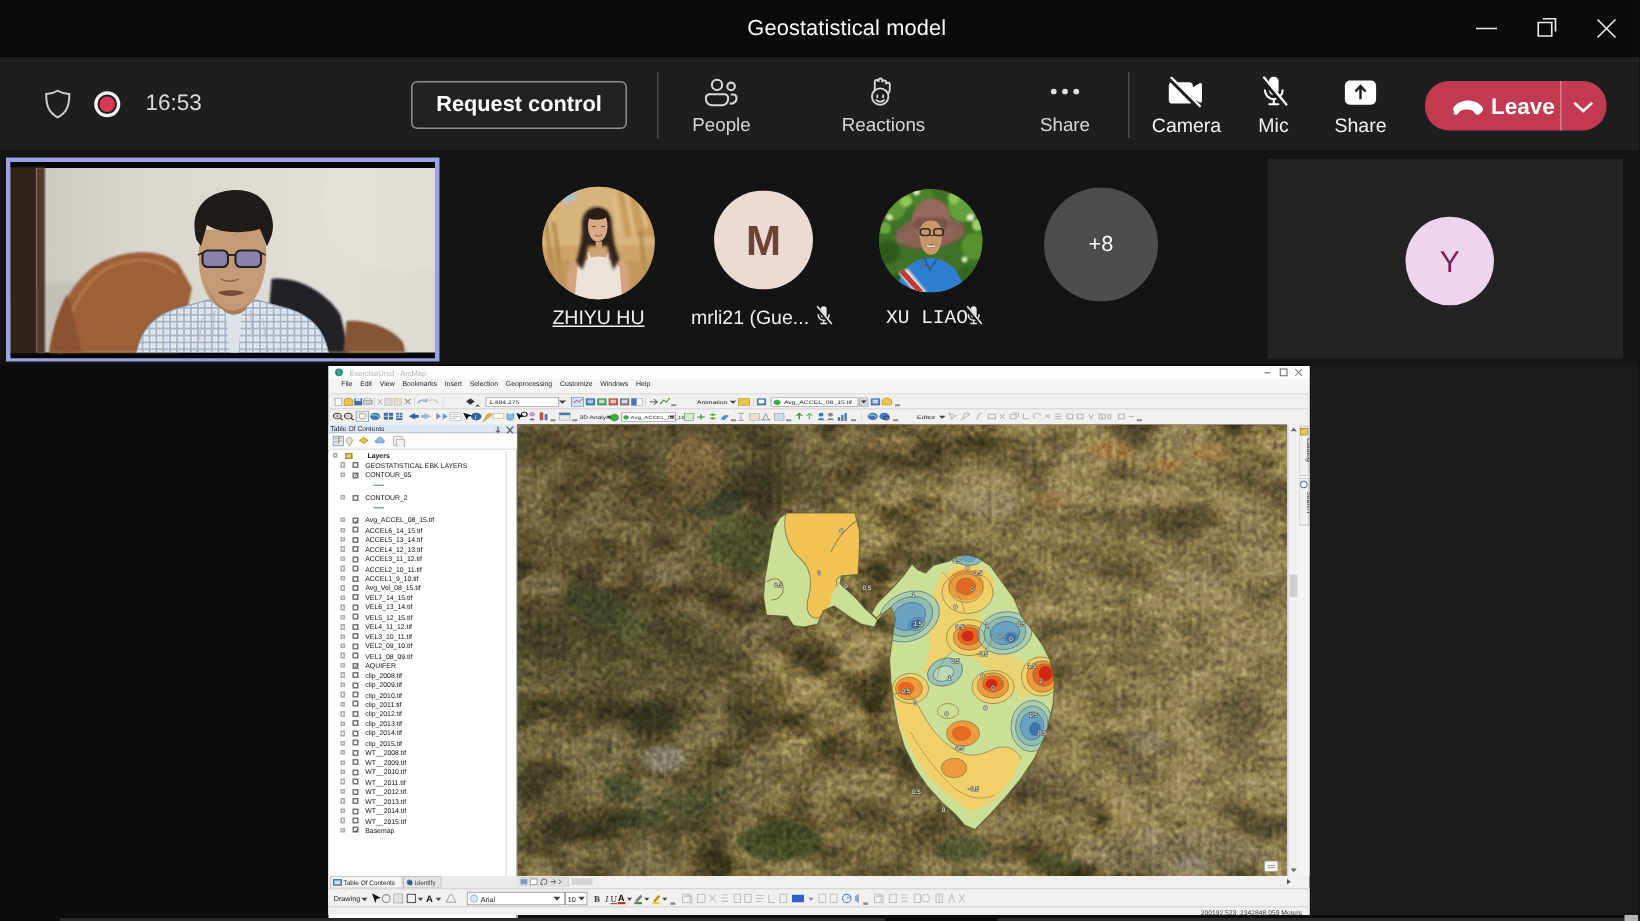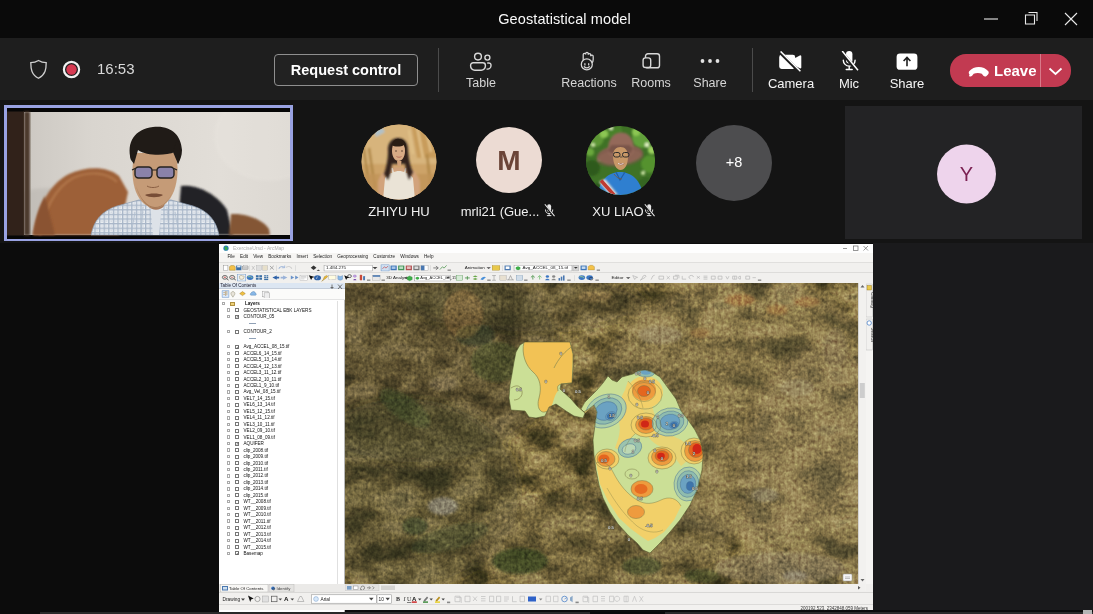--- a/index.html
+++ b/index.html
@@ -105,41 +105,32 @@
 
   <div class="abs navitem" style="left:446px">
     <svg width="24" height="22" viewBox="0 0 24 22">
       <g fill="none" stroke="#d8d8d8" stroke-width="1.4">
         <circle cx="9" cy="5.6" r="3.4"></circle>
         <path d="M4.2 11.8 h9.6 a2.6 2.6 0 0 1 2.6 2.6 v0.6 a4.2 4.2 0 0 1 -4.2 4.2 h-6.4 a4.2 4.2 0 0 1 -4.2 -4.2 v-0.6 a2.6 2.6 0 0 1 2.6 -2.6 Z"></path>
         <circle cx="18.4" cy="6.6" r="2.5"></circle>
         <path d="M18.2 12 h1.7 a2.1 2.1 0 0 1 2.1 2.1 v0.4 a3.6 3.6 0 0 1 -3.6 3.6 h-0.9"></path>
       </g>
     </svg>
-      <div class="lbl">Table</div>
+      <div class="lbl">People</div>
     </div>
   <div class="abs navitem" style="left:554px">
     <svg width="24" height="22" viewBox="0 0 24 22">
       <g fill="none" stroke="#d8d8d8" stroke-width="1.25">
         <path d="M6.2 9 V3.6 a1.25 1.25 0 0 1 2.5 0 V2.6 a1.25 1.25 0 0 1 2.5 0 v1.2 a1.25 1.25 0 0 1 2.5 0 v1.4 a1.25 1.25 0 0 1 2.5 0.4 v2.8 c0 1.6 -0.5 2.8 -1.4 3.7"></path>
         <circle cx="9.8" cy="13.4" r="5.5"></circle>
         <path d="M7.9 12.7 v1.2 M11.7 12.7 v1.2" stroke-linecap="round"></path>
         <path d="M7.3 15.7 c1.5 1.5 3.5 1.5 5 0" stroke-linecap="round"></path>
       </g>
     </svg>
       <div class="lbl">Reactions</div>
-    </div>
-  <div class="abs navitem" style="left:616px">
-    <svg width="24" height="22" viewBox="0 0 24 22">
-      <g fill="none" stroke="#d8d8d8" stroke-width="1.4">
-        <rect x="6.5" y="2.8" width="14" height="14" rx="2.4"></rect>
-        <path d="M11.7 9.2 v5 a2.3 2.3 0 0 1 -2.3 2.3 h-3 a2.3 2.3 0 0 1 -2.3 -2.3 v-5 a2.3 2.3 0 0 1 2.3 -2.3 h3 a2.3 2.3 0 0 1 2.3 2.3 Z" fill="#1e1e1e"></path>
-      </g>
-    </svg>
-      <div class="lbl">Rooms</div>
     </div>
   <div class="abs navitem" style="left:675px">
     <svg width="24" height="22" viewBox="0 0 24 22">
       <g fill="#e2e2e2">
         <circle cx="4.5" cy="10" r="1.9"></circle>
           <circle cx="12" cy="10" r="1.9"></circle>
           <circle cx="19.5" cy="10" r="1.9"></circle>
       </g>
     </svg>
       <div class="lbl">Share</div>
@@ -336,23 +327,23 @@
 
       <path d="M13 56 L24 69 L32 69 L19 53 Z" fill="#e8e4dc" filter="url(#av2)"></path>
       <path d="M15 54.5 L28 69" stroke="#c03a30" stroke-width="3.5"></path>
     </g>
   </svg>
 
   <svg class="abs" style="left:696px;top:25px" width="76" height="76" viewBox="0 0 76 76">
     <circle cx="38" cy="38" r="38" fill="#4d4d4f"></circle>
     <text x="38" y="42" text-anchor="middle" font-size="14.5" fill="#fff" font-family="Liberation Sans">+8</text>
   </svg>
-  <div class="abs avlabel" style="left:354px;width:90px;">ZHIYU HU</div>
+  <div class="abs avlabel" style="left:354px;width:90px;text-decoration:underline;">ZHIYU HU</div>
   <div class="abs avlabel" style="left:452px;width:96px;">mrli21 (Gue...</div>
-  <div class="abs avlabel" style="left:573px;width:90px;">XU LIAO</div>
+  <div class="abs avlabel" style="left:573px;width:90px;font-family:Liberation Mono, monospace;">XU LIAO</div>
 
   <svg class="abs" style="left:541px;top:103px" width="16" height="16" viewBox="0 0 26 22">
     <path d="M10 3.2 a3.2 3.2 0 0 1 6.4 0 v6 a3.2 3.2 0 0 1 -6.4 0 Z" fill="#e8e8e8"></path>
     <path d="M7.3 9.2 a5.9 5.9 0 0 0 11.8 0 M13.2 15.1 v3.2 M10.2 18.5 h6" fill="none" stroke="#e8e8e8" stroke-width="1.6" stroke-linecap="round"></path>
     <path d="M5.4 0.6 L21.2 19.8" stroke="#141414" stroke-width="3.4"></path>
     <path d="M6.2 0 L22 19.2" stroke="#e8e8e8" stroke-width="1.7"></path>
   </svg>
   <svg class="abs" style="left:641px;top:103px" width="16" height="16" viewBox="0 0 26 22">
     <path d="M10 3.2 a3.2 3.2 0 0 1 6.4 0 v6 a3.2 3.2 0 0 1 -6.4 0 Z" fill="#e8e8e8"></path>
     <path d="M7.3 9.2 a5.9 5.9 0 0 0 11.8 0 M13.2 15.1 v3.2 M10.2 18.5 h6" fill="none" stroke="#e8e8e8" stroke-width="1.6" stroke-linecap="round"></path>

